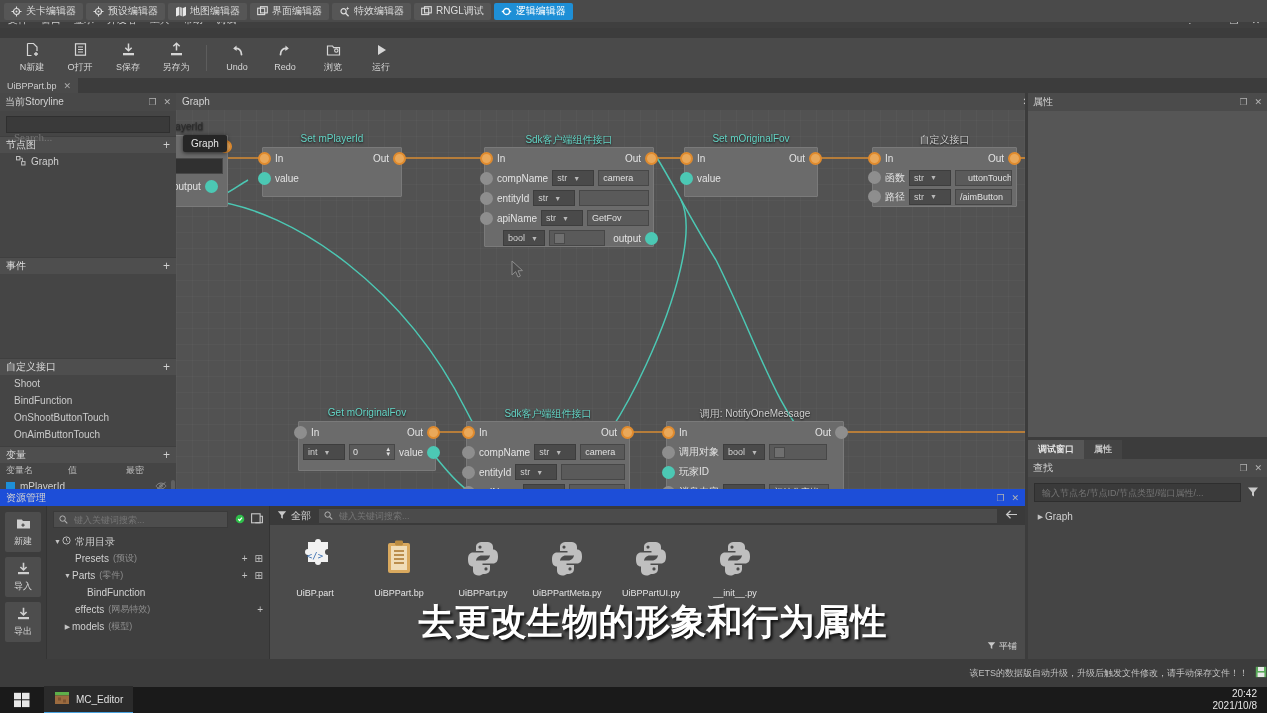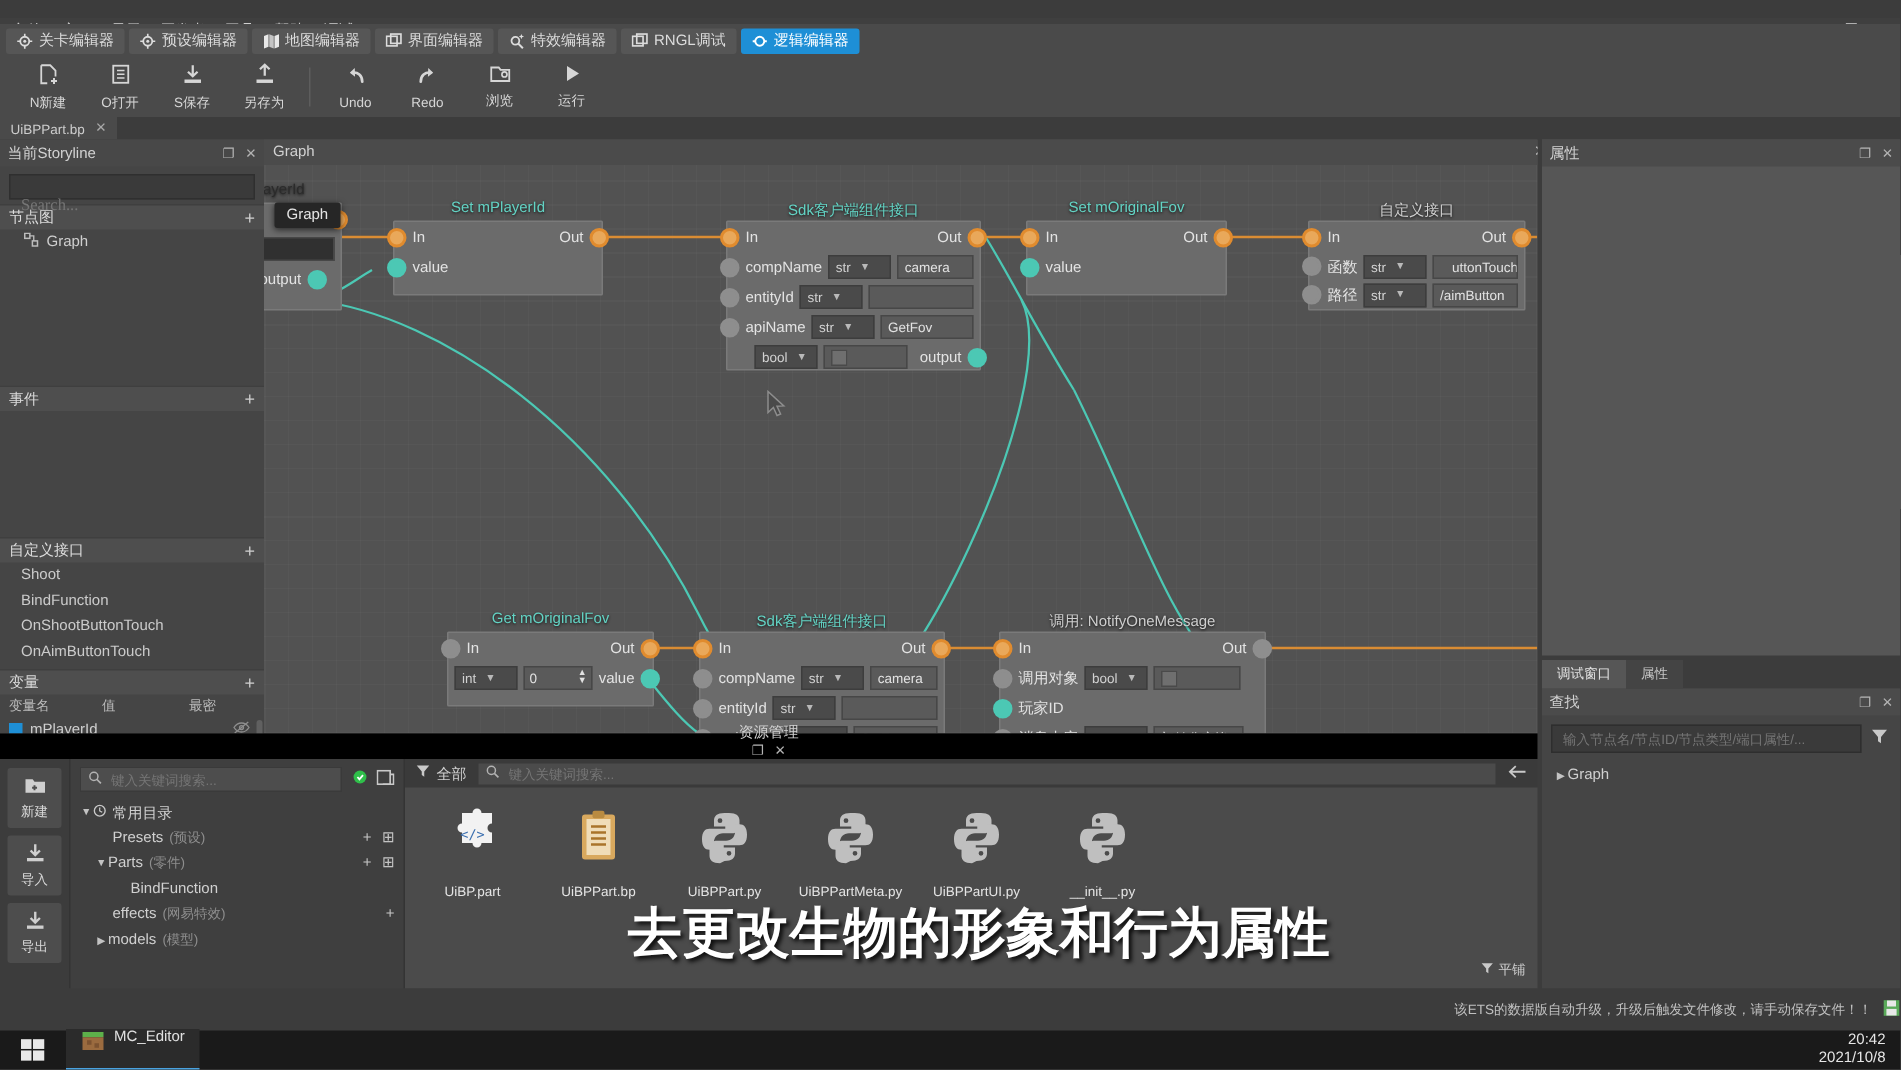--- a/index.html
+++ b/index.html
@@ -14,21 +14,21 @@
 
   
   .menubar{position:absolute;left:0;top:12px;width:1267px;height:16px;background:#3f3f3f;}
   .menuitems{display:flex;gap:13px;padding-left:8px;align-items:center;height:16px;}
   .menuitems span{font-size:10px;color:#cfcfcf;cursor:default;}
   .wincontrols{position:absolute;right:0;top:0;height:16px;display:flex;align-items:center;gap:0;}
   .wincontrols div{width:22px;height:16px;display:flex;align-items:center;justify-content:center;
     font-size:10px;color:#cfcfcf;}
 
   
-  .toolbar{position:absolute;left:0;top:16px;width:1267px;height:22px;background:#4a4a4a;}
+  .toolbar{position:absolute;left:0;top:0;width:1267px;height:22px;background:#4a4a4a;}
   .tb-tabs{display:flex;align-items:center;height:22px;padding-left:4px;gap:3px;}
   .tb-tab{display:flex;align-items:center;gap:4px;height:17px;padding:0 7px;border-radius:2px;
     background:#565656;font-size:10px;color:#dcdcdc;cursor:pointer;white-space:nowrap;}
   .tb-tab.active{background:#1e8fd6;color:#fff;}
   .tb-ico{width:11px;height:11px;display:inline-block;position:relative;flex:0 0 auto;}
 
   
   .bigbar{position:absolute;left:0;top:38px;width:1267px;height:40px;background:#4a4a4a;
     border-bottom:1px solid #3a3a3a;}
   .bigbtns{display:flex;align-items:center;height:40px;padding-left:8px;gap:0px;}
@@ -97,31 +97,31 @@
   .spin{height:14px;background:#5a5a5a;border:1px solid #474747;display:flex;align-items:center;
     padding:0 3px;font-size:9px;color:#e2e2e2;gap:3px;}
   .cursor-arrow{position:absolute;width:14px;height:18px;pointer-events:none;}
   .wire{position:absolute;left:0;top:0;width:849px;height:379px;pointer-events:none;}
 
   
   .rightpanel{position:absolute;left:1028px;top:93px;width:239px;height:344px;background:#565656;}
   .rightpanel2{position:absolute;left:1028px;top:440px;width:239px;height:219px;background:#454545;}
   .rtabs{display:flex;height:19px;background:#3c3c3c;}
   .rtab{padding:0 10px;height:19px;display:flex;align-items:center;font-size:9px;color:#c5c5c5;
-    background:#444;cursor:pointer;}
+    background:#444;cursor:pointer;font-weight:bold;}
   .rtab.active{background:#565656;color:#e3e3e3;}
   .findbox{margin:6px;height:17px;background:#3a3a3a;border:1px solid #2e2e2e;display:flex;align-items:center;
     padding:0 5px;}
   .findbox input{background:transparent;border:0;outline:none;color:#9b9b9b;font-size:9px;width:100%;
     font-family:"Liberation Sans",sans-serif;}
 
   
   .resource{position:absolute;left:0;top:489px;width:1025px;height:170px;background:#434343;}
-  .reshdr{height:17px;display:flex;align-items:center;justify-content:flex-end;padding:0 6px;
-    font-size:10px;color:#d2d2d2;background:#000000;flex-direction:column;}
+  .reshdr{height:17px;display:flex;align-items:center;justify-content:space-between;padding:0 6px;
+    font-size:10px;color:#d2d2d2;background:#1d4ed8;}
   .resbody{position:absolute;left:0;top:17px;width:1025px;height:153px;display:flex;}
   .resbtns{width:46px;background:#3c3c3c;display:flex;flex-direction:column;align-items:center;padding-top:6px;gap:5px;}
   .resbtn{width:36px;height:40px;background:#4d4d4d;display:flex;flex-direction:column;align-items:center;
     justify-content:center;gap:3px;cursor:pointer;font-size:9px;color:#d8d8d8;border-radius:2px;}
   .restree{width:222px;background:#3f3f3f;border-left:1px solid #343434;border-right:1px solid #343434;}
   .tsearch{margin:5px 6px;height:15px;background:#4d4d4d;border:1px solid #3a3a3a;display:flex;
     align-items:center;padding:0 5px;gap:4px;}
   .tsearch input{background:transparent;border:0;outline:none;color:#a9a9a9;font-size:9px;width:100%;
     font-family:"Liberation Sans",sans-serif;}
   .trow{height:17px;display:flex;align-items:center;font-size:10px;color:#d0d0d0;padding-right:6px;cursor:pointer;}
@@ -150,21 +150,21 @@
 
   
   .statusbar{position:absolute;left:0;top:659px;width:1267px;height:28px;background:#3c3c3c;
     display:flex;align-items:center;justify-content:flex-end;padding-right:8px;gap:7px;}
   .statusmsg{font-size:9px;color:#c0c0c0;}
 
   
   .taskbar{position:absolute;left:0;top:687px;width:1267px;height:26px;background:#1a1a1a;
     display:flex;align-items:center;}
   .startbtn{width:44px;height:26px;display:flex;align-items:center;justify-content:center;cursor:pointer;}
-  .taskitem{height:26px;display:flex;gap:6px;padding:0 10px;background:#2b2b2b;
+  .taskitem{height:26px;display:flex;align-items:center;gap:6px;padding:0 10px;background:#2b2b2b;
     border-bottom:2px solid #4aa3e0;font-size:10px;color:#e0e0e0;cursor:pointer;}
   .clock{margin-left:auto;margin-right:10px;text-align:right;font-size:10px;color:#e6e6e6;line-height:12px;}
 </style>
 </head>
 <body>
 
 <div class="app">
 
   <div class="menubar">
     <div class="menuitems">

